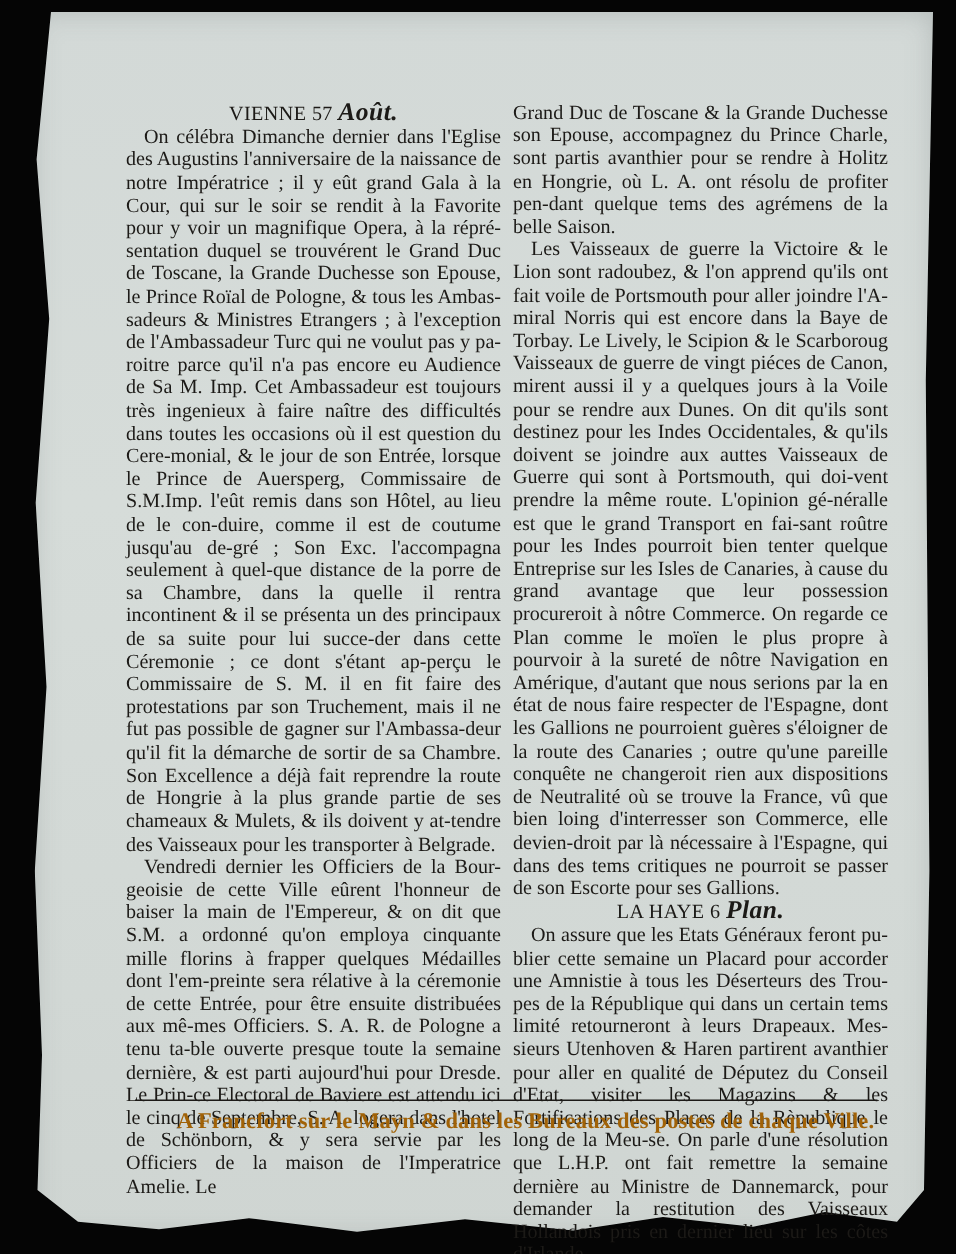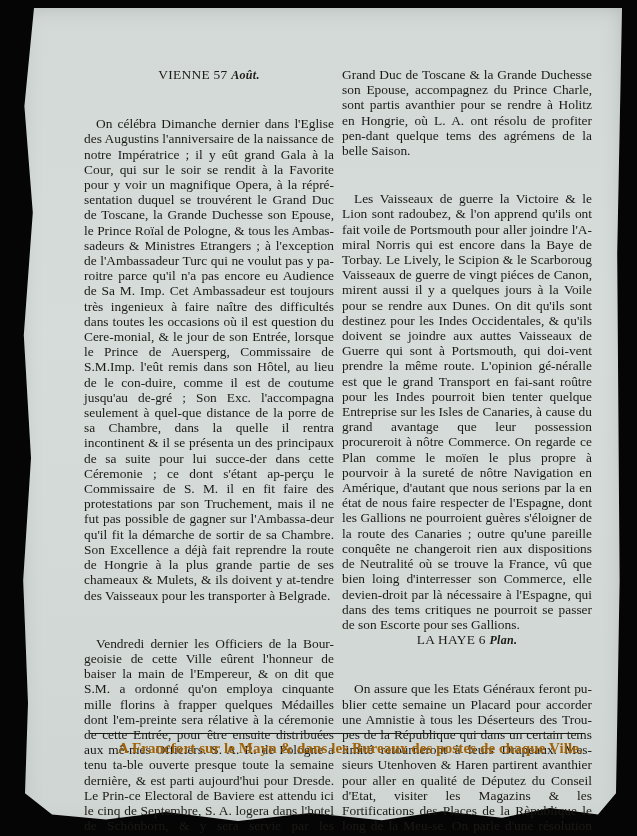--- a/index.html
+++ b/index.html
@@ -13,23 +13,23 @@
     box-shadow: inset 0 0 18px rgba(120,130,130,0.35);
     clip-path: polygon(2% 0%, 100% 0%, 99.2% 30%, 99.6% 70%, 99% 96%, 96% 98.6%, 88% 97.8%, 80% 99%, 70% 98.2%, 60% 99.3%, 48% 98.4%, 36% 99.4%, 24% 98.3%, 14% 99.2%, 5% 98.6%, 0.5% 96%, 1% 85%, 0.2% 70%, 1.5% 55%, 0.3% 40%, 1.8% 25%, 0.4% 12%);
   }
   .col {
     position: absolute; top: 67px; font-size: 13.4px; line-height: 15.2px; color: #1c1a17;
     text-align: justify;
   }
   .col.left { left: 84px; width: 250px; }
   .col.right { left: 342px; width: 250px; }
   .col p { margin: 0; text-indent: 0; }
-  .col p.para { text-indent: 12px; margin-top: 33px; }
+  .col p.para { text-indent: 12px; }
   .dateline { text-align: center; margin: 0; letter-spacing: 0.3px; }
-  .dateline em { font-weight: bold; font-size: 12px; }
+  .dateline em { font-weight: bold; font-size: 17px; }
   .rule {
     position: absolute; left: 90px; top: 733px; width: 495px; height: 0;
     border-top: 1.6px solid #1c1a17;
   }
   .footer {
     position: absolute; left: 118px; top: 740px; width: 460px; font-size: 15px;
     font-weight: bold; color: #a16207; letter-spacing: 0.1px; white-space: nowrap;
   }
   .bleed {
     position: absolute; color: rgba(60,60,60,0.16); font-size: 12px; white-space: nowrap;

